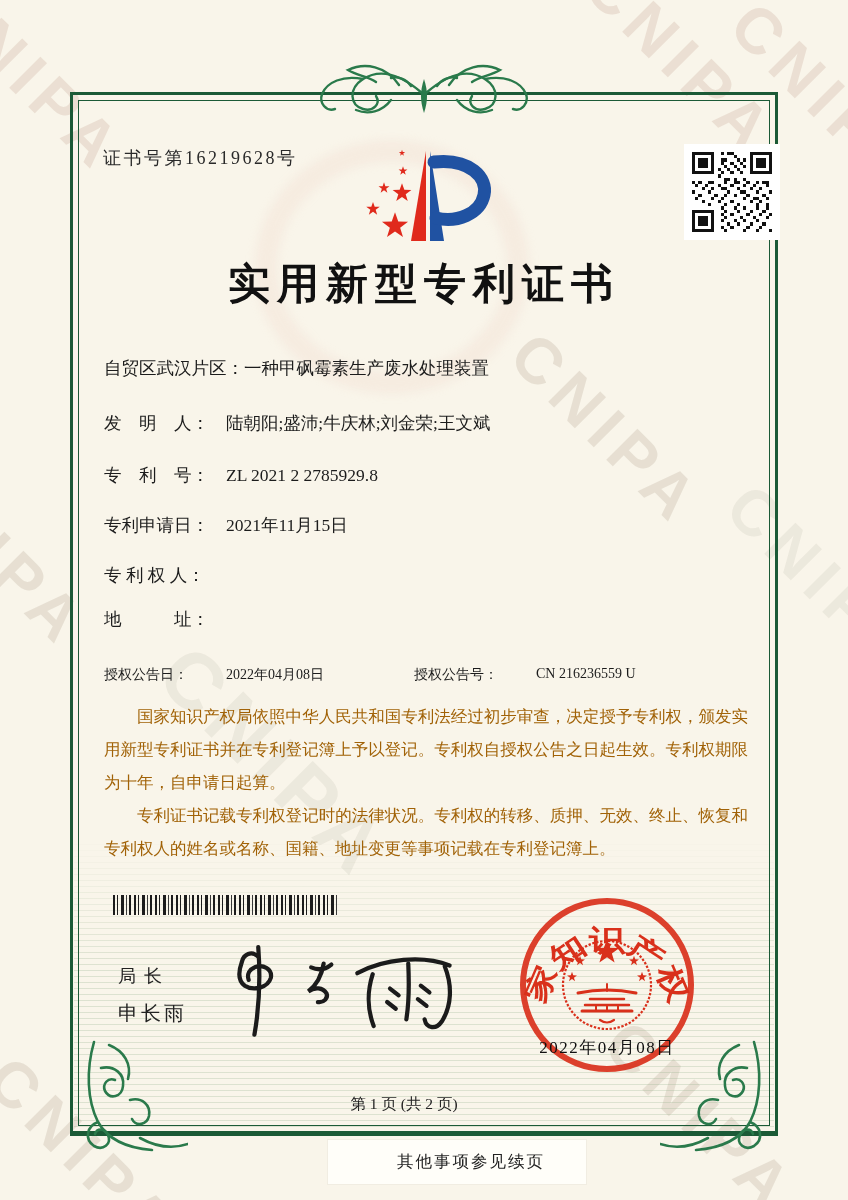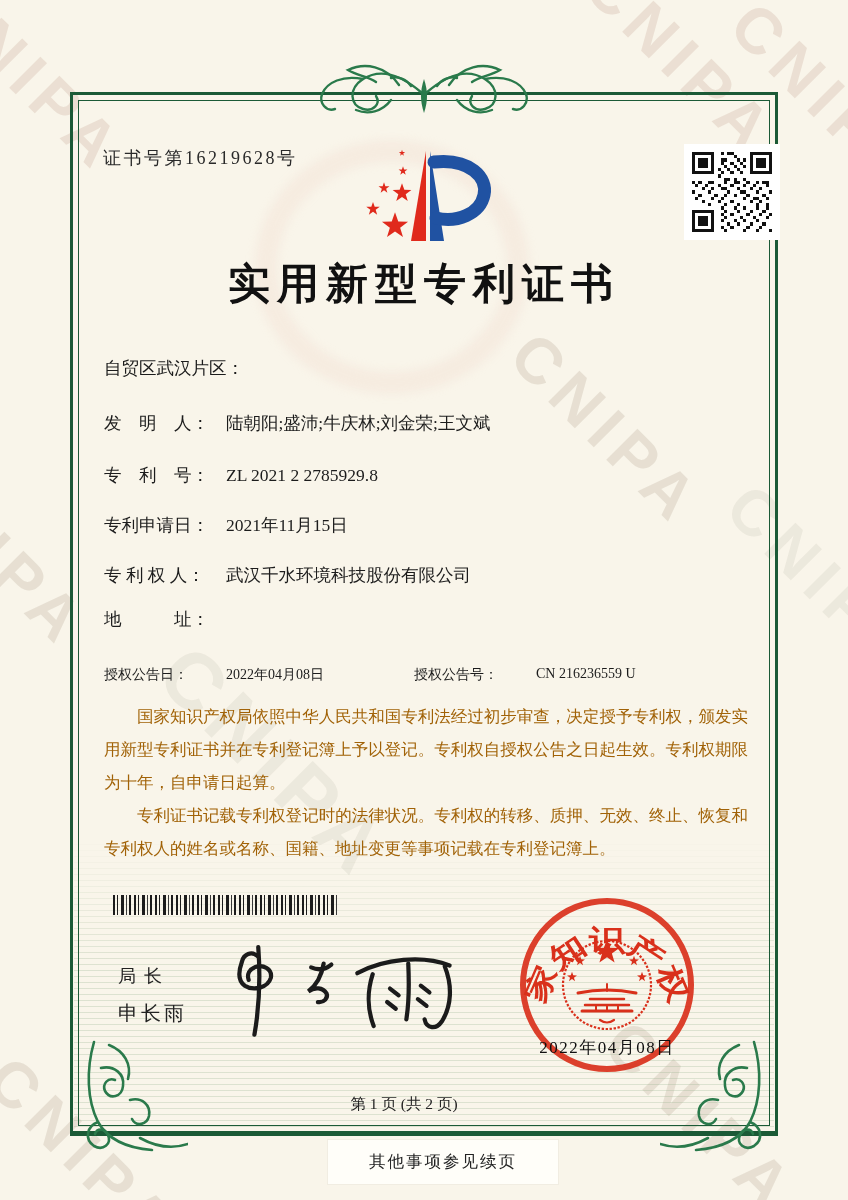--- a/index.html
+++ b/index.html
@@ -57,21 +57,21 @@
     font-family:"Liberation Sans","DejaVu Sans",sans-serif;color:#222;}
   .director-name{left:118px;top:1000px;font-size:20px;letter-spacing:3px;
     font-family:"Liberation Sans","DejaVu Sans",sans-serif;color:#222;}
   .sig{left:215px;top:938px;}
   .seal{left:512px;top:890px;}
   .seal-date{left:503px;top:1036px;width:208px;text-align:center;
     font-size:17px;letter-spacing:1.5px;color:#111;}
   .page-footer{left:0;right:40px;top:1094px;text-align:center;font-size:15.5px;color:#222;}
   .cont-box{left:328px;top:1140px;width:230px;height:44px;background:#fffef9;
     box-shadow:0 0 0 1px rgba(0,0,0,0.03);display:flex;align-items:center;
-    justify-content:center;font-size:16.5px;letter-spacing:2px;color:#222;}
+    justify-content:center;font-size:16.5px;letter-spacing:2px;color:#222;padding-left:28px;}
   .ornament-top{left:299px;top:53px;}
   .fl-left{left:78px;top:1038px;}
   .fl-right{left:660px;top:1038px;transform:scaleX(-1);}
   .ghost{left:255px;top:140px;width:230px;height:210px;border-radius:50%;
     border:22px solid rgba(238,205,190,0.22);filter:blur(5px);}
 </style>
 </head>
 <body>
 
 <div class="wm pink" style="left:-30px;top:-35px;">CNIPA</div>
@@ -162,36 +162,36 @@
         <rect x="2" y="20" width="3" height="3"></rect>
       <path d="M9 0h1v1H9z M11 0h2v1h-2z M13 1h1v1h-1z M9 2h2v1H9z M14 2h1v1h-1z M16 2h1v1h-1z M9 3h1v1H9z M12 3h1v1h-1z M15 3h1v1h-1z M10 4h1v1h-1z M13 4h1v1h-1z M16 4h1v1h-1z M8 5h1v1H8z M11 5h1v1h-1z M14 5h1v1h-1z M9 6h1v1H9z M12 6h1v1h-1z M15 6h1v1h-1z M8 7h1v1H8z M10 8h2v1h-2z M13 8h1v1h-1z M16 8h1v1h-1z M0 9h1v1H0z M2 9h1v1H2z M5 9h2v1H5z M10 9h1v1h-1z M13 9h2v1h-2z M17 9h1v1h-1z M20 9h1v1h-1z M22 9h2v1h-2z M1 10h1v1H1z M4 10h1v1H4z M8 10h1v1H8z M12 10h1v1h-1z M16 10h1v1h-1z M19 10h1v1h-1z M23 10h1v1h-1z M3 11h1v1H3z M6 11h1v1H6z M9 11h2v1H9z M14 11h1v1h-1z M18 11h1v1h-1z M21 11h1v1h-1z M0 12h1v1H0z M5 12h1v1H5z M11 12h1v1h-1z M15 12h2v1h-2z M20 12h1v1h-1z M24 12h1v1h-1z M2 13h1v1H2z M7 13h1v1H7z M10 13h1v1h-1z M13 13h1v1h-1z M17 13h1v1h-1z M22 13h1v1h-1z M1 14h1v1H1z M6 14h1v1H6z M9 14h1v1H9z M16 14h1v1h-1z M19 14h2v1h-2z M23 14h1v1h-1z M3 15h1v1H3z M8 15h1v1H8z M12 15h1v1h-1z M18 15h1v1h-1z M21 15h1v1h-1z M5 16h1v1H5z M10 16h1v1h-1z M14 16h1v1h-1z M20 16h1v1h-1z M23 16h1v1h-1z M9 17h1v1H9z M13 17h1v1h-1z M16 17h1v1h-1z M20 17h1v1h-1z M23 17h1v1h-1z M10 18h1v1h-1z M14 18h1v1h-1z M18 18h1v1h-1z M22 18h1v1h-1z M9 19h1v1H9z M12 19h1v1h-1z M17 19h1v1h-1z M21 19h1v1h-1z M24 19h1v1h-1z M10 20h1v1h-1z M15 20h1v1h-1z M19 20h1v1h-1z M23 20h1v1h-1z M9 21h1v1H9z M13 21h1v1h-1z M16 21h1v1h-1z M20 21h1v1h-1z M11 22h1v1h-1z M14 22h1v1h-1z M18 22h1v1h-1z M22 22h1v1h-1z M9 23h1v1H9z M12 23h1v1h-1z M17 23h1v1h-1z M21 23h1v1h-1z M10 24h1v1h-1z M16 24h1v1h-1z M20 24h1v1h-1z M24 24h1v1h-1z"></path>
     </g>
   </svg>
 </div>
 
 <div class="abs title">实用新型专利证书</div>
 
 <div class="abs frow" style="top:355px">
   <span class="flabel">自贸区武汉片区：</span>
+  <span class="fvalue">一种甲砜霉素生产废水处理装置</span>
 </div>
 <div class="abs frow" style="top:410px">
   <span class="flabel">发　明　人：</span>
   <span class="fvalue">陆朝阳;盛沛;牛庆林;刘金荣;王文斌</span>
 </div>
 <div class="abs frow" style="top:462px">
   <span class="flabel">专　利　号：</span>
   <span class="fvalue">ZL 2021 2 2785929.8</span>
 </div>
 <div class="abs frow" style="top:512px">
   <span class="flabel">专利申请日：</span>
   <span class="fvalue">2021年11月15日</span>
 </div>
 <div class="abs frow" style="top:562px">
   <span class="flabel">专 利 权 人：</span>
-  <span class="fvalue">武汉千水环境科技股份有限公司</span>
 </div>
 <div class="abs frow addr" style="top:606px">
   <span class="flabel">地　　　址：</span>
 </div>
 <div class="abs grow" style="top:666px">
   <span class="flabel">授权公告日：</span>
   <span class="v1">2022年04月08日</span>
   <span class="flabel l2">授权公告号：</span>
   <span>CN 216236559 U</span>
 </div>

